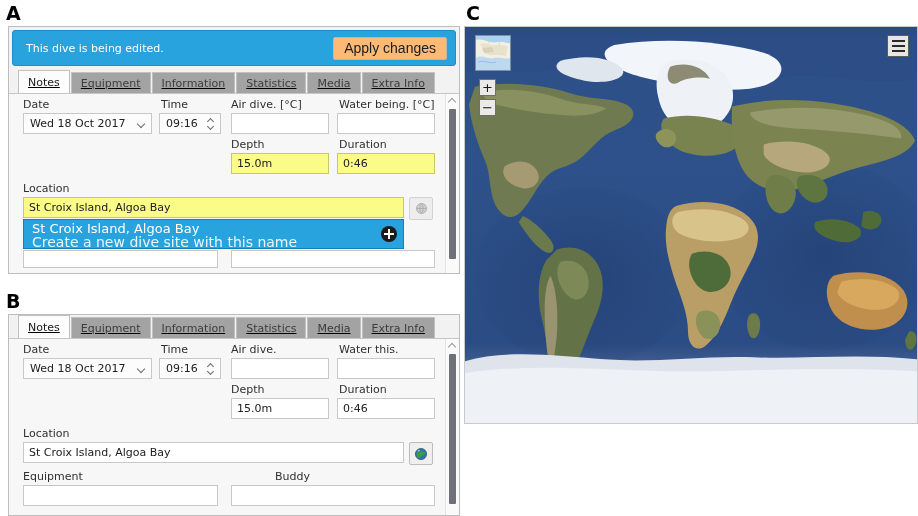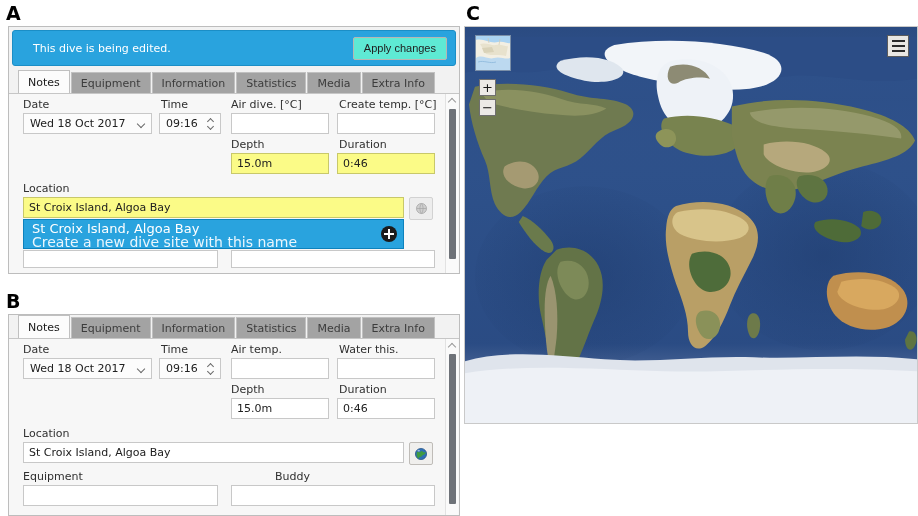--- a/index.html
+++ b/index.html
@@ -14,21 +14,21 @@
   }
 
   
   .frame{
     position:absolute;background:#f2f2f2;border:1px solid #bdbdbd;
     box-sizing:border-box;
   }
   .tabbar{
     position:absolute;left:0;right:0;top:0;height:24px;
     background:#f2f2f2;border-bottom:1px solid #c6c6c6;
-    display:flex;align-items:flex-end;padding-left:9px;box-sizing:border-box;
+    display:flex;align-items:flex-end;padding-left:9px;box-sizing:border-box;text-decoration:underline;
   }
   .tab{
     height:21px;line-height:21px;padding:0 9px;font-size:11px;color:#3c3c3c;
     background:#a3a3a3;border:1px solid #c0c0c0;border-bottom:none;
     margin-right:1px;box-sizing:border-box;white-space:nowrap;
   }
   .tab.active{
     background:#fcfcfc;color:#1a1a1a;border-color:#c0c0c0;
     height:23px;line-height:23px;position:relative;z-index:2;
   }
@@ -73,26 +73,26 @@
     content:"";position:absolute;left:0;top:1px;width:5px;height:5px;
     border-left:1px solid #9a9a9a;border-top:1px solid #9a9a9a;
     transform:rotate(45deg);
   }
 
   
   #panelA{left:8px;top:26px;width:452px;height:248px;}
   .editbanner{
     position:absolute;left:3px;top:3px;right:3px;height:36px;
     background:#29a3de;border:1px solid #1b8ec6;border-radius:3px;
-    display:flex;align-items:center;box-sizing:border-box;padding:0 8px 0 20px;
+    display:flex;align-items:center;box-sizing:border-box;padding:0 8px 0 13px;
   }
   .editbanner .msg{flex:1;color:#ffffff;font-size:11px;}
   .btn{
-    background:#5eead4;border:1px solid #b9b6b2;border-radius:2px;
-    font-size:11px;color:#202020;height:23px;line-height:21px;padding:0 10px;
+    background:#fdba74;border:1px solid #b9b6b2;border-radius:2px;
+    font-size:14px;color:#202020;height:23px;line-height:21px;padding:0 10px;
     box-sizing:border-box;white-space:nowrap;
   }
   .btn+.btn{margin-left:8px;}
 
   
   .acpop{
     position:absolute;background:#29a3de;border:1px solid #0d82bd;
     box-sizing:border-box;display:flex;align-items:center;
     padding:2px 6px 2px 8px;
   }
@@ -175,21 +175,21 @@
 
     <div class="field-label" style="position:absolute;left:152px;top:4px;">Time</div>
     <div class="combo" style="left:150px;top:19px;width:62px;position:absolute;">
       <span class="txt">09:16</span>
       <span class="spin"></span>
     </div>
 
     <div class="field-label" style="position:absolute;left:222px;top:4px;">Air dive. [°C]</div>
     <div class="inp" style="position:absolute;left:222px;top:19px;width:98px;"></div>
 
-    <div class="field-label" style="position:absolute;left:330px;top:4px;">Create temp. [°C]</div>
+    <div class="field-label" style="position:absolute;left:330px;top:4px;">Water being. [°C]</div>
     <div class="inp" style="position:absolute;left:328px;top:19px;width:98px;"></div>
 
     <div class="field-label" style="position:absolute;left:222px;top:44px;">Depth</div>
     <div class="inp hl" style="position:absolute;left:222px;top:59px;width:98px;">15.0m</div>
 
     <div class="field-label" style="position:absolute;left:330px;top:44px;">Duration</div>
     <div class="inp hl" style="position:absolute;left:328px;top:59px;width:98px;">0:46</div>
 
     <div class="field-label" style="position:absolute;left:14px;top:88px;">Location</div>
     <div class="inp hl" style="position:absolute;left:14px;top:103px;width:381px;" placeholder="Dive site name">St Croix Island, Algoa Bay</div>
@@ -238,21 +238,21 @@
       <span class="txt">Wed 18 Oct 2017</span>
       <span class="chev"></span>
     </div>
 
     <div class="field-label" style="position:absolute;left:152px;top:4px;">Time</div>
     <div class="combo" style="left:150px;top:19px;width:62px;position:absolute;">
       <span class="txt">09:16</span>
       <span class="spin"></span>
     </div>
 
-    <div class="field-label" style="position:absolute;left:222px;top:4px;">Air temp.</div>
+    <div class="field-label" style="position:absolute;left:222px;top:4px;">Air dive.</div>
     <div class="inp" style="position:absolute;left:222px;top:19px;width:98px;"></div>
 
     <div class="field-label" style="position:absolute;left:330px;top:4px;">Water this.</div>
     <div class="inp" style="position:absolute;left:328px;top:19px;width:98px;"></div>
 
     <div class="field-label" style="position:absolute;left:222px;top:44px;">Depth</div>
     <div class="inp" style="position:absolute;left:222px;top:59px;width:98px;">15.0m</div>
 
     <div class="field-label" style="position:absolute;left:330px;top:44px;">Duration</div>
     <div class="inp" style="position:absolute;left:328px;top:59px;width:98px;">0:46</div>

